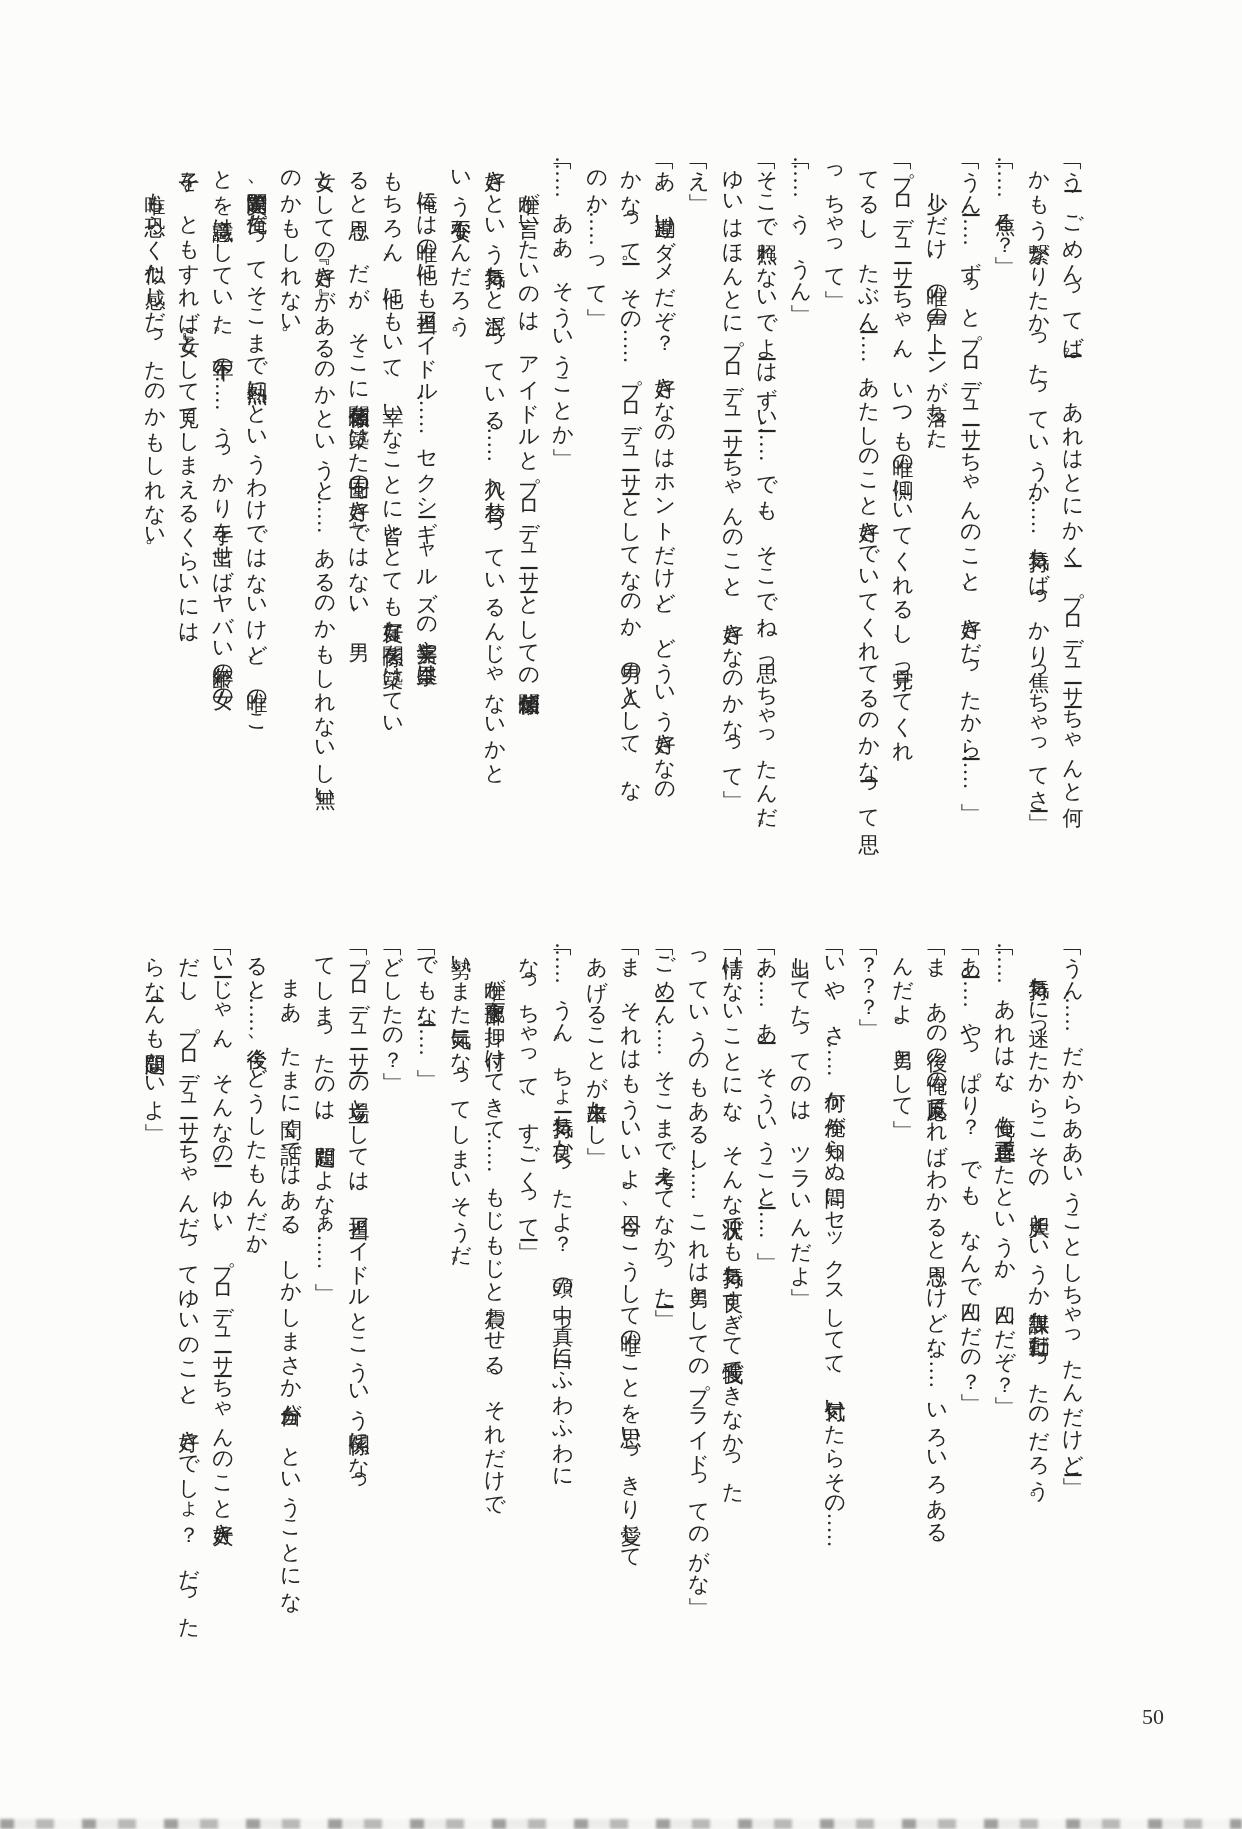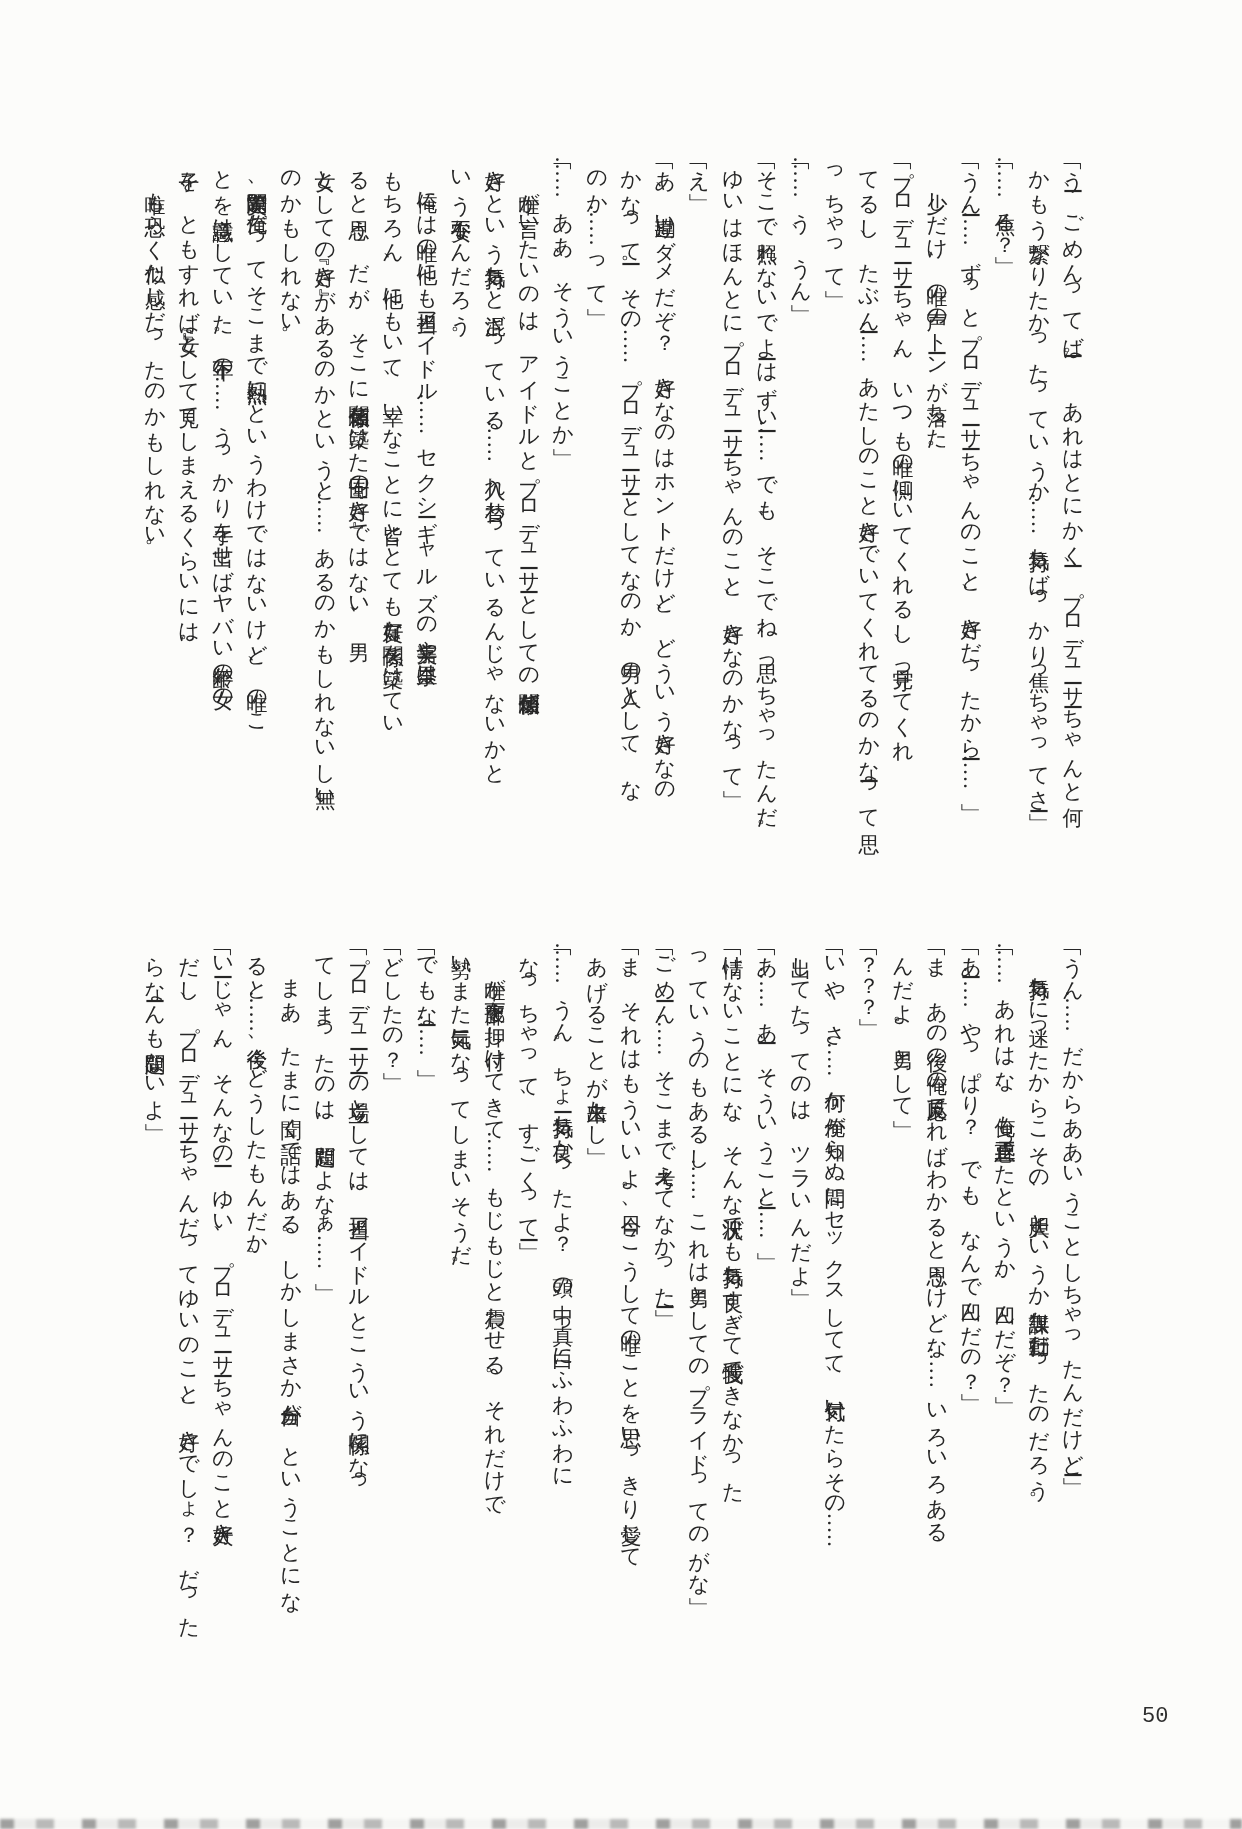--- a/index.html
+++ b/index.html
@@ -39,21 +39,21 @@
     top: 942px;
     right: 152px;
     height: 716px;
   }
   #page-number {
     position: absolute;
     top: 1704px;
     left: 1142px;
     font-size: 22px;
     color: #2e2e2e;
-    font-family: Liberation Mono, monospace;
+    font-family: Liberation Serif, serif;
   }
   #scan-artifact {
     position: absolute;
     left: 0;
     bottom: 0;
     width: 100%;
     height: 10px;
     background: repeating-linear-gradient(
       90deg,
       rgba(70, 70, 70, 0.60) 0px 14px,

